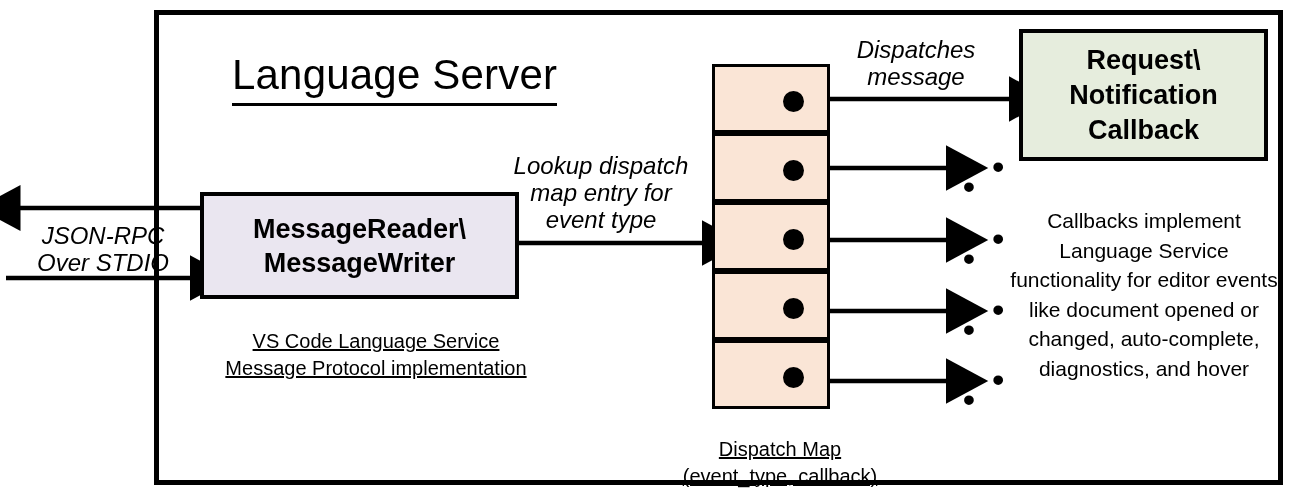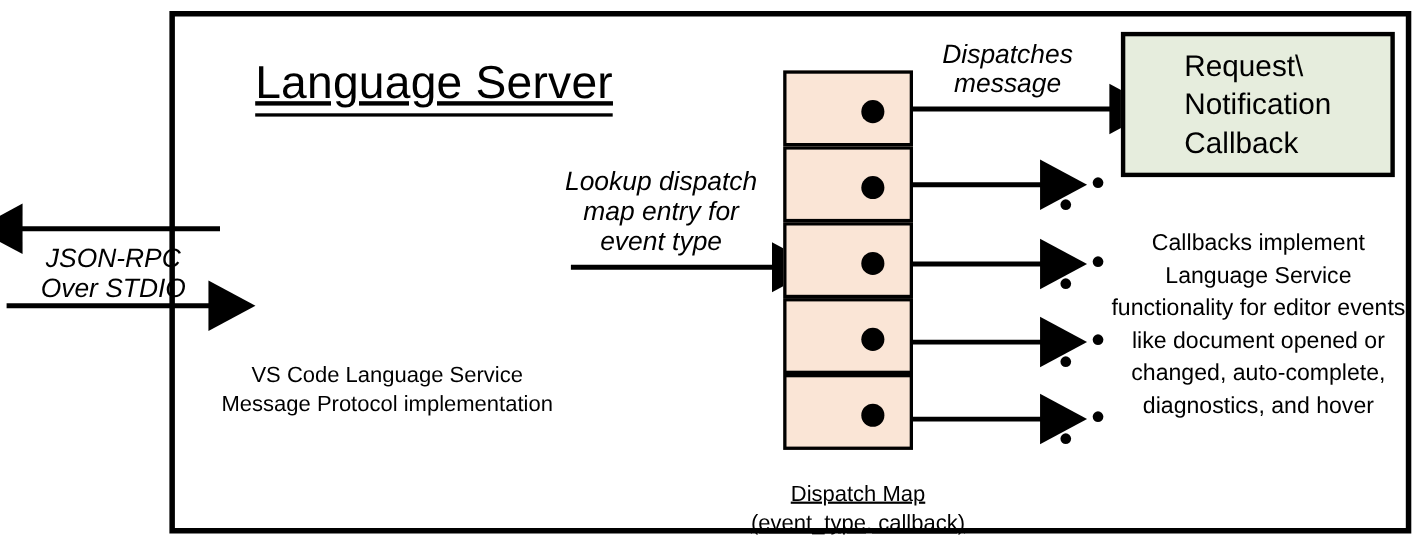--- a/index.html
+++ b/index.html
@@ -34,30 +34,31 @@
   
   #server-title {
     left: 232px;
     top: 49px;
     font-size: 42px;
     line-height: 52px;
     letter-spacing: .2px;
     white-space: nowrap;
     border-bottom: 3px solid #000;
     padding-bottom: 2px;
-    text-decoration: underline;
   }
 
   
   .node-box {
     border: 4px solid #000;
     box-sizing: border-box;
     display: flex;
     align-items: center;
     justify-content: center;
+    text-align: center;
+    font-weight: bold;
   }
   #messagereader-box {
     left: 200px;
     top: 192px;
     width: 319px;
     height: 107px;
     background: #eae6f0;
     font-size: 27px;
     line-height: 34px;
   }
@@ -71,21 +72,21 @@
     line-height: 35px;
   }
 
   
   .caption {
     text-align: center;
     font-size: 20px;
     line-height: 27px;
     margin-top: 20px;
   }
-  #messagereader-caption { left: 182px; top: 308px; width: 340px; }
+  #messagereader-caption { left: 206px; top: 308px; width: 340px; text-decoration: underline; }
   #dispatchmap-caption   { left: 648px; top: 416px; width: 264px; text-decoration: underline; }
   #callback-caption {
     left: 1008px; top: 186px; width: 272px;
     font-size: 21px; line-height: 29.5px;
   }
 
   
   .edge-label {
     font-style: italic;
     text-align: center;
@@ -170,20 +171,24 @@
       <path d="M800,168 L950,168" marker-end="url(#arrowR)"></path>
       <path d="M800,240 L950,240" marker-end="url(#arrowR)"></path>
       <path d="M800,311 L950,311" marker-end="url(#arrowR)"></path>
       <path d="M800,381 L950,381" marker-end="url(#arrowR)"></path>
     </g>
   </svg>
 
   <div class="abs edge-label" id="jsonrpc-label">JSON-RPC
 Over STDIO</div>
 
+  <div class="abs node-box" id="messagereader-box">
+    <span style="white-space:pre-line">MessageReader\
+MessageWriter</span>
+  </div>
   <div class="abs caption" id="messagereader-caption" style="white-space:pre-line">VS Code Language Service
 Message Protocol implementation</div>
 
   <div class="abs edge-label" id="lookup-label">Lookup dispatch
 map entry for
 event type</div>
 
   <div class="abs" id="dispatch-map">
     <div class="dispatch-cell" style="top:0px">
       <span class="dispatch-dot"></span>

